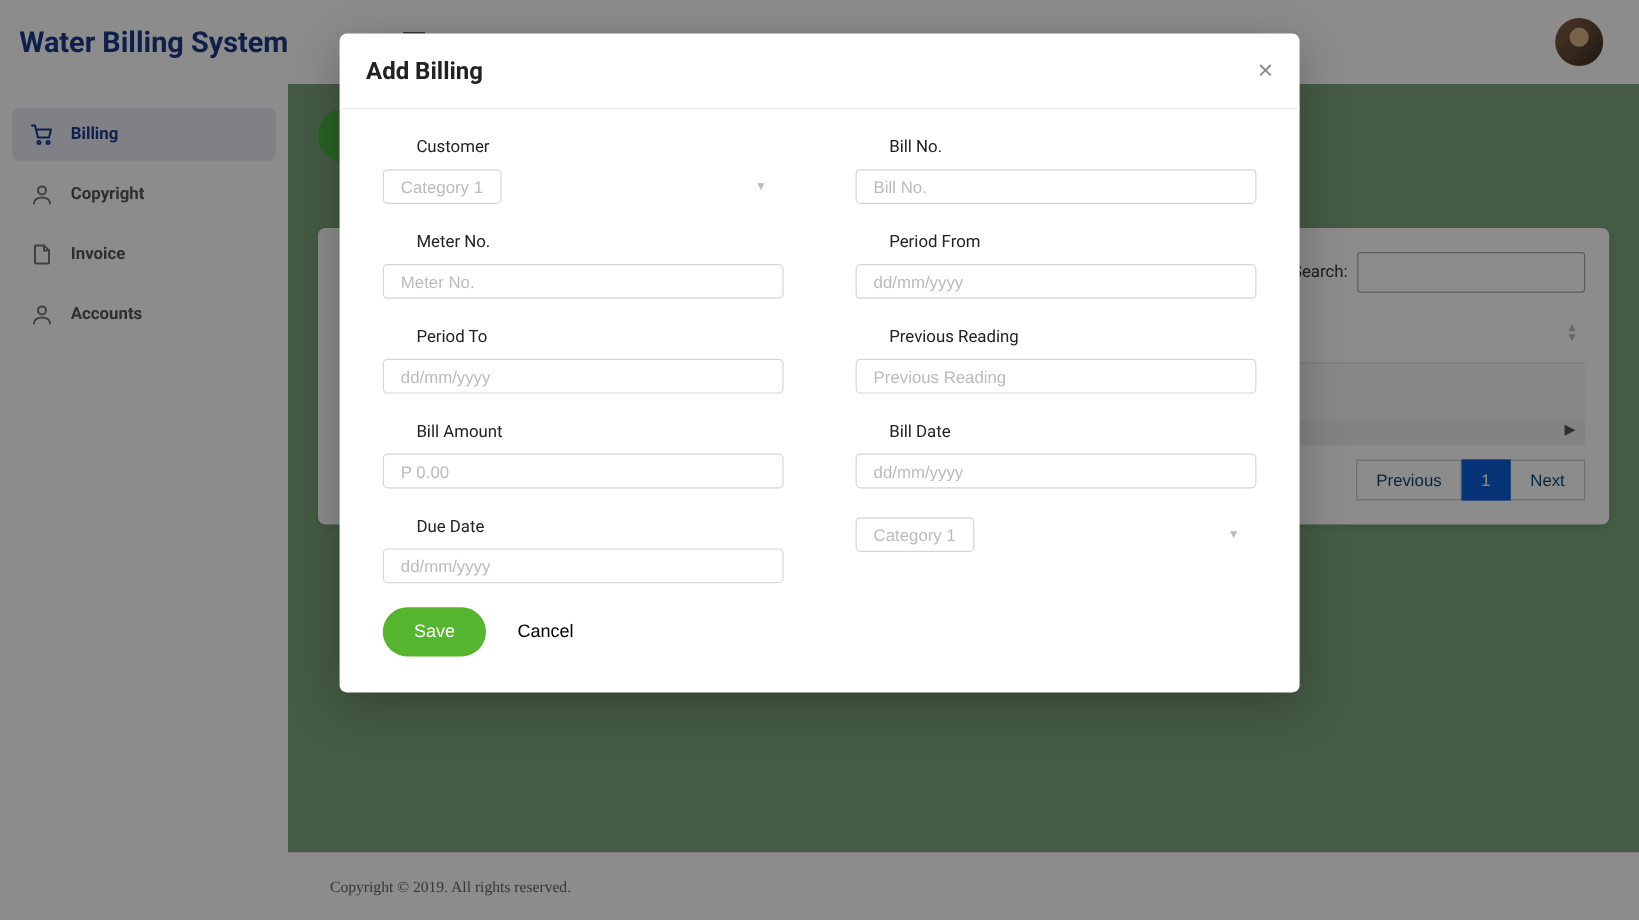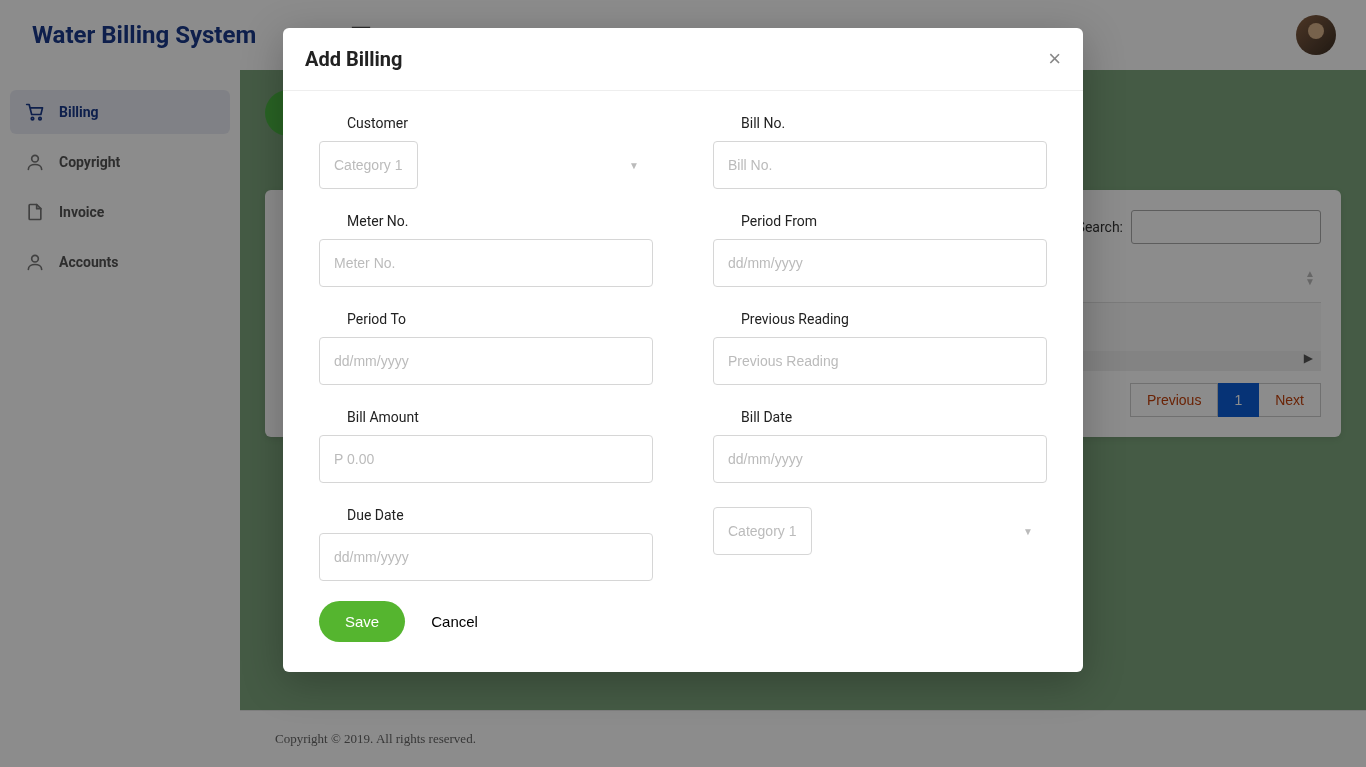--- a/index.html
+++ b/index.html
@@ -13,21 +13,21 @@
       overflow: hidden;
       position: relative;
     }
 
     
     .topbar {
       height: 70px;
       background: #fff;
       display: flex;
       align-items: center;
-      padding: 0 32px;
+      padding: 0 16px;
       position: relative;
       gap: 44px;
     }
     .brand {
       font-size: 24px;
       font-weight: 700;
       color: #1a3a8a;
     }
     .hamburger-icon {
       margin-left: 50px;
@@ -146,21 +146,21 @@
     .pagination {
       display: flex;
       justify-content: flex-end;
       margin-top: 12px;
     }
     .page-btn {
       border: 1px solid #ccc;
       background: #fff;
       padding: 8px 16px;
       font-size: 14px;
-      color: #c2410c;
+      color: #0c4a6e;
       cursor: pointer;
     }
     .page-btn + .page-btn{ border-left:none;}
     .page-btn.active {
       background: #0b5ed7;
       color: #fff;
       border-color: #0b5ed7;
     }
 
     .footer {
@@ -218,21 +218,21 @@
       row-gap: 24px;
     }
     .form-group { display: flex; flex-direction: column; }
     .form-label {
       font-size: 14px;
       margin-bottom: 10px;
       color: #222;
       margin-left: 28px;
     }
     .form-control, .form-select {
-      height: 48px;
+      height: 29px;
       border: 1px solid #d6d6d6;
       border-radius: 4px;
       padding: 0 14px;
       font-size: 14px;
       color: #333;
       background: #fff;
     }
     .form-control::placeholder { color: #bbb; }
     .form-select {
       appearance: none;

